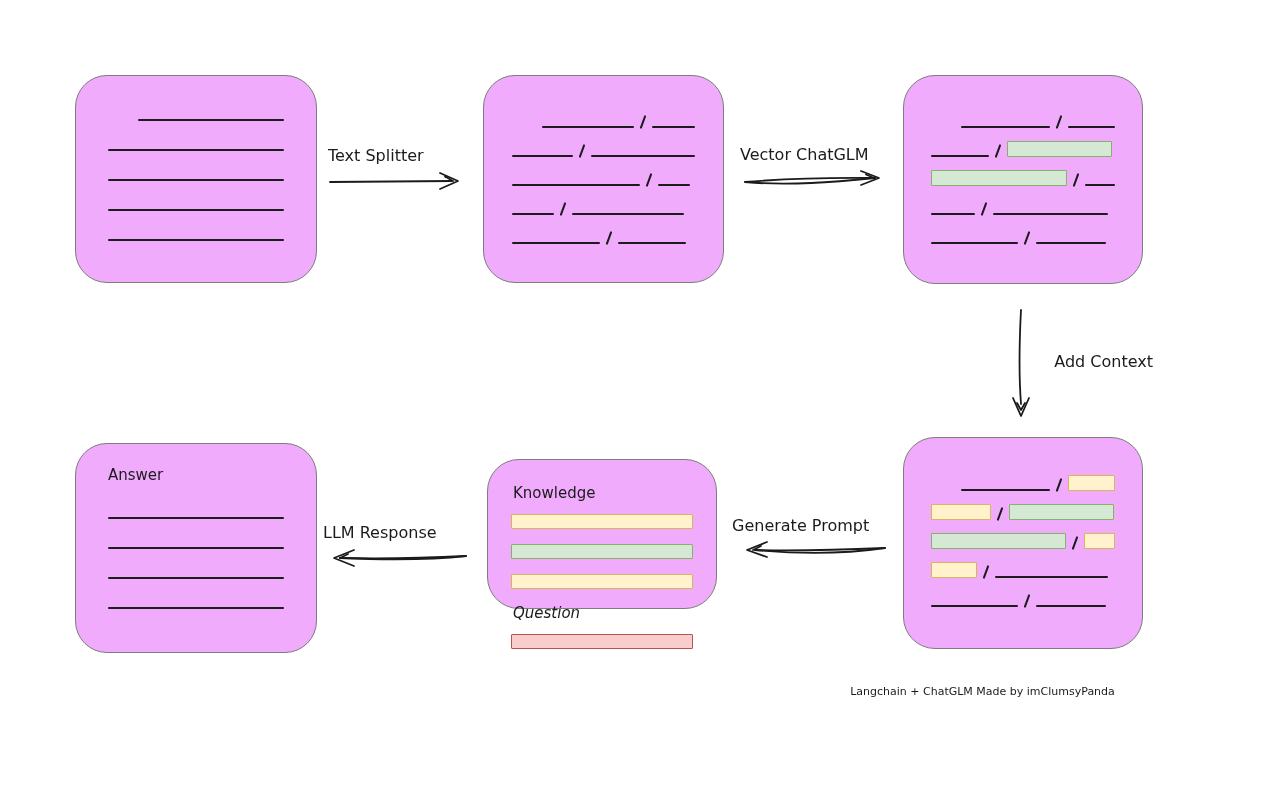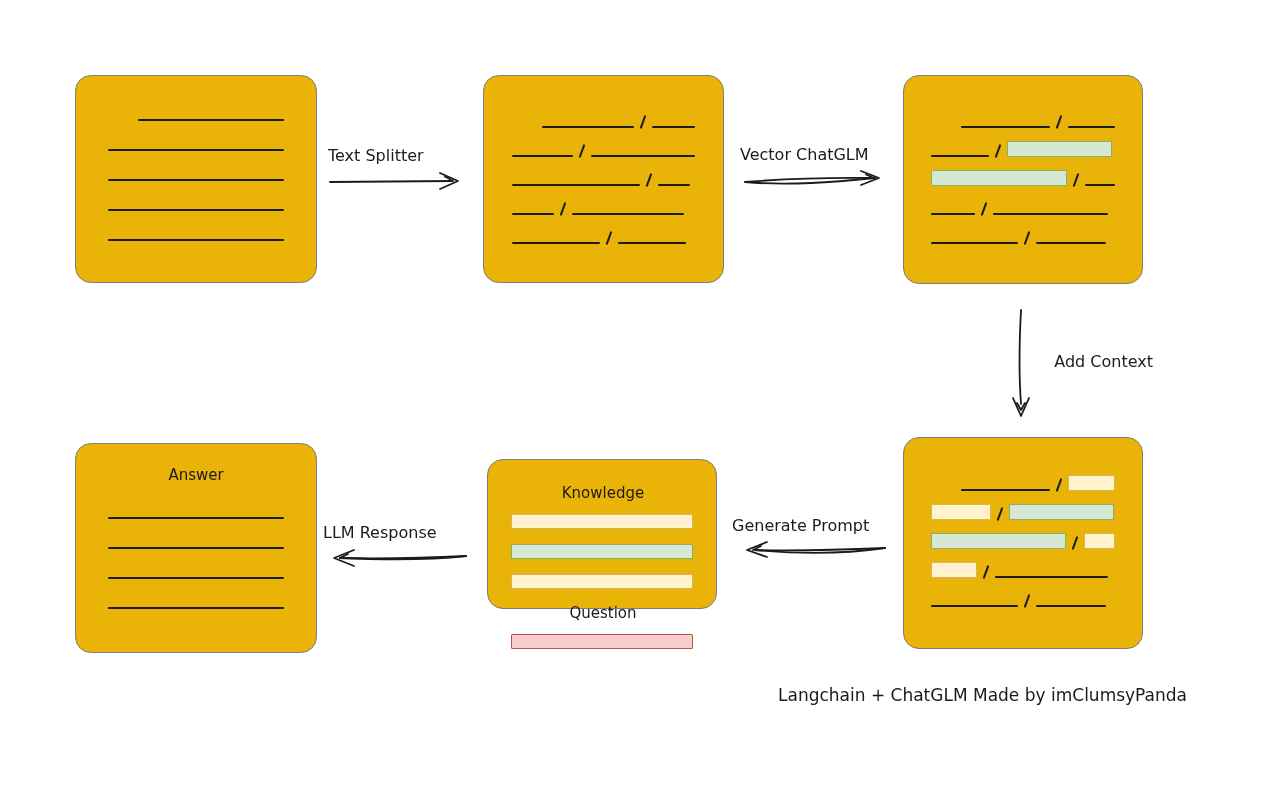--- a/index.html
+++ b/index.html
@@ -1,40 +1,40 @@
 <!DOCTYPE html>
 <html style="--green-fill: #d5e8d4; --green-border: #82b366; --yellow-fill: #fff2cc; --yellow-border: #d6b656; --red-fill: #f8cecc; --red-border: #b85450; --box-border: #7d7d7d; --line: #1b1b1b;"><head>
 <meta charset="utf-8">
 <style>
   html,body{margin:0;padding:0;background:#fff;}
   .canvas{position:relative;width:1262px;height:792px;background:#ffffff;overflow:hidden;
           font-family:"DejaVu Sans", sans-serif;color:#1b1b1b;}
-  .node{position:absolute;border:1.6px solid var(--box-border);border-radius:16px;
-        background:#eab308;box-sizing:border-box;text-align:center;}
+  .node{position:absolute;border:1.6px solid var(--box-border);border-radius:32px;
+        background:#f0abfc;box-sizing:border-box;}
   .rowbox{display:flex;flex-direction:column;}
   .row{display:flex;align-items:flex-end;height:29px;}
   .node-doc .row{height:30px;}
   .seg{display:inline-block;box-sizing:border-box;}
   .seg.line{height:2px;background:var(--line);border-radius:1px;}
   .seg.green{height:16px;background:var(--green-fill);border:1.6px solid var(--green-border);border-radius:1px;}
   .seg.yellow{height:16px;background:var(--yellow-fill);border:1.6px solid var(--yellow-border);border-radius:1px;}
   .slash{display:inline-block;width:2px;height:14px;background:var(--line);border-radius:1px;
          transform:rotate(20deg);margin:0 8px -1px 8px;}
   .inlabel{font-size:15px;line-height:18px;margin:0 0 12px 2px;font-weight:500;}
   .bar{width:182px;height:15px;box-sizing:border-box;border-radius:1px;margin-bottom:15px;}
   .bar.yellow{background:var(--yellow-fill);border:1.6px solid var(--yellow-border);}
   .bar.green{background:var(--green-fill);border:1.6px solid var(--green-border);}
   .bar.red{background:var(--red-fill);border:1.6px solid var(--red-border);}
   .ans-row{display:flex;align-items:flex-end;height:30px;}
   .label{position:absolute;font-size:16px;font-weight:500;}
   .label.left-align{text-align:right;}
   .arrow{position:absolute;color:var(--line);}
   .arrow path{fill:none;stroke:currentColor;stroke-width:1.8;stroke-linecap:round;stroke-linejoin:round;}
   .caption{position:absolute;left:755px;top:685px;width:455px;text-align:center;
-           font-size:17px;font-weight:500;}
+           font-size:11px;font-weight:500;}
 </style>
 </head>
 <body>
 
 <div class="canvas">
 
   <div class="node rowbox node-doc" style="left:75px;top:75px;width:242px;height:208px;padding:15px 32px;">
       <div class="row" style="padding-left: 30px;">
         <span class="seg line" style="width: 148px;"></span>
       </div>
@@ -136,21 +136,21 @@
       </div>
     </div>
 
   <div class="node" style="left:487px;top:459px;width:230px;height:150px;padding:24px 23px;">
     <div class="inlabel">Knowledge</div>
     <div>
         <div class="bar yellow"></div>
         <div class="bar green"></div>
         <div class="bar yellow"></div>
       </div>
-    <div class="inlabel" style="margin-top:14px;">Question</div>
+    <div class="inlabel" style="margin-top:14px;font-style:italic;">Question</div>
     <div>
         <div class="bar red"></div>
       </div>
   </div>
 
   <div class="node" style="left:75px;top:443px;width:242px;height:210px;padding:22px 32px;">
     <div class="inlabel" style="margin-bottom:5px;margin-left:0;">Answer</div>
     <div>
         <div class="ans-row">
           <span class="seg line" style="width: 178px;"></span>

